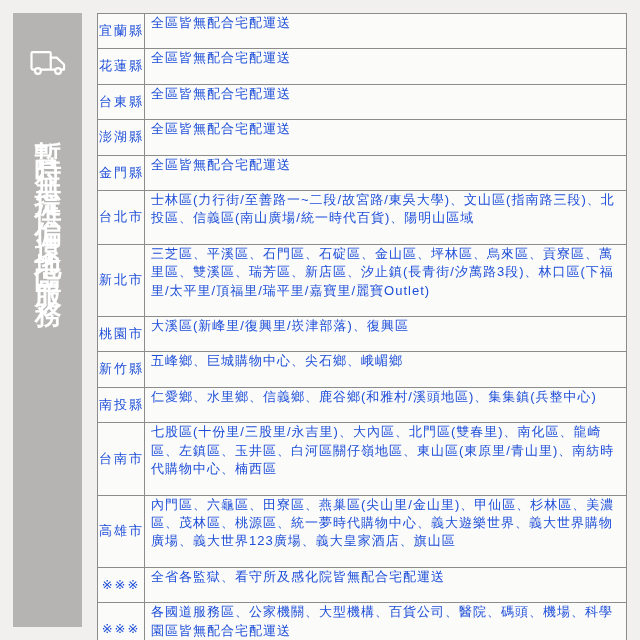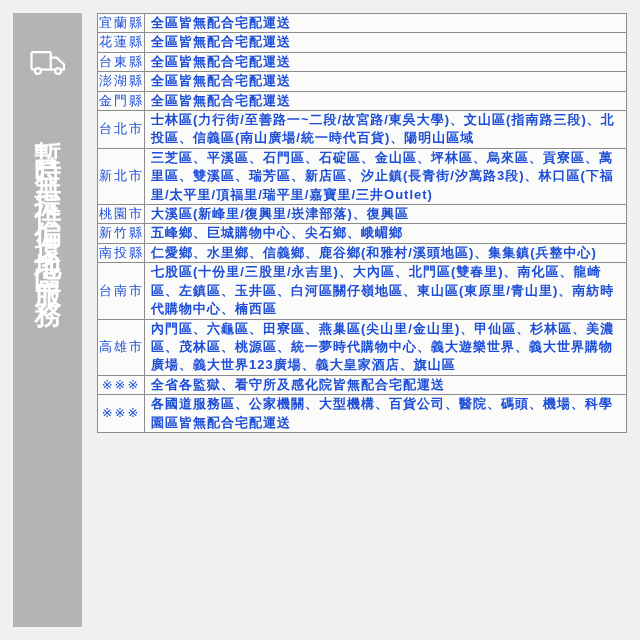--- a/index.html
+++ b/index.html
@@ -50,24 +50,23 @@
   }
   td.region {
     width: 47px;
     text-align: center;
     letter-spacing: 2px;
     padding: 0 1px;
     white-space: nowrap;
     overflow: hidden;
   }
   td.details {
-    padding: 0 4px 0 6px;
+    padding: 0 4px 16px 6px;
     letter-spacing: 1px;
     word-break: break-all;
-    font-weight: bold;
   }
 </style>
 </head>
 <body>
 
 <div class="page">
 
   <div class="banner">
     <svg class="truck" viewBox="0 0 48 48" fill="none" stroke="#ffffff" stroke-width="2.4" stroke-linejoin="round" stroke-linecap="round">
       <rect x="6" y="10" width="21" height="19" rx="1.5"></rect>
@@ -108,21 +107,21 @@
             <td class="details">全區皆無配合宅配運送</td>
           </tr>
 
           <tr>
             <td class="region">台北市</td>
             <td class="details">士林區(力行街/至善路一~二段/故宮路/東吳大學)、文山區(指南路三段)、北投區、信義區(南山廣場/統一時代百貨)、陽明山區域</td>
           </tr>
 
           <tr>
             <td class="region">新北市</td>
-            <td class="details">三芝區、平溪區、石門區、石碇區、金山區、坪林區、烏來區、貢寮區、萬里區、雙溪區、瑞芳區、新店區、汐止鎮(長青街/汐萬路3段)、林口區(下福里/太平里/頂福里/瑞平里/嘉寶里/三井Outlet)</td>
+            <td class="details">三芝區、平溪區、石門區、石碇區、金山區、坪林區、烏來區、貢寮區、萬里區、雙溪區、瑞芳區、新店區、汐止鎮(長青街/汐萬路3段)、林口區(下福里/太平里/頂福里/瑞平里/嘉寶里/麗寶Outlet)</td>
           </tr>
 
           <tr>
             <td class="region">桃園市</td>
             <td class="details">大溪區(新峰里/復興里/崁津部落)、復興區</td>
           </tr>
 
           <tr>
             <td class="region">新竹縣</td>
             <td class="details">五峰鄉、巨城購物中心、尖石鄉、峨嵋鄉</td>

